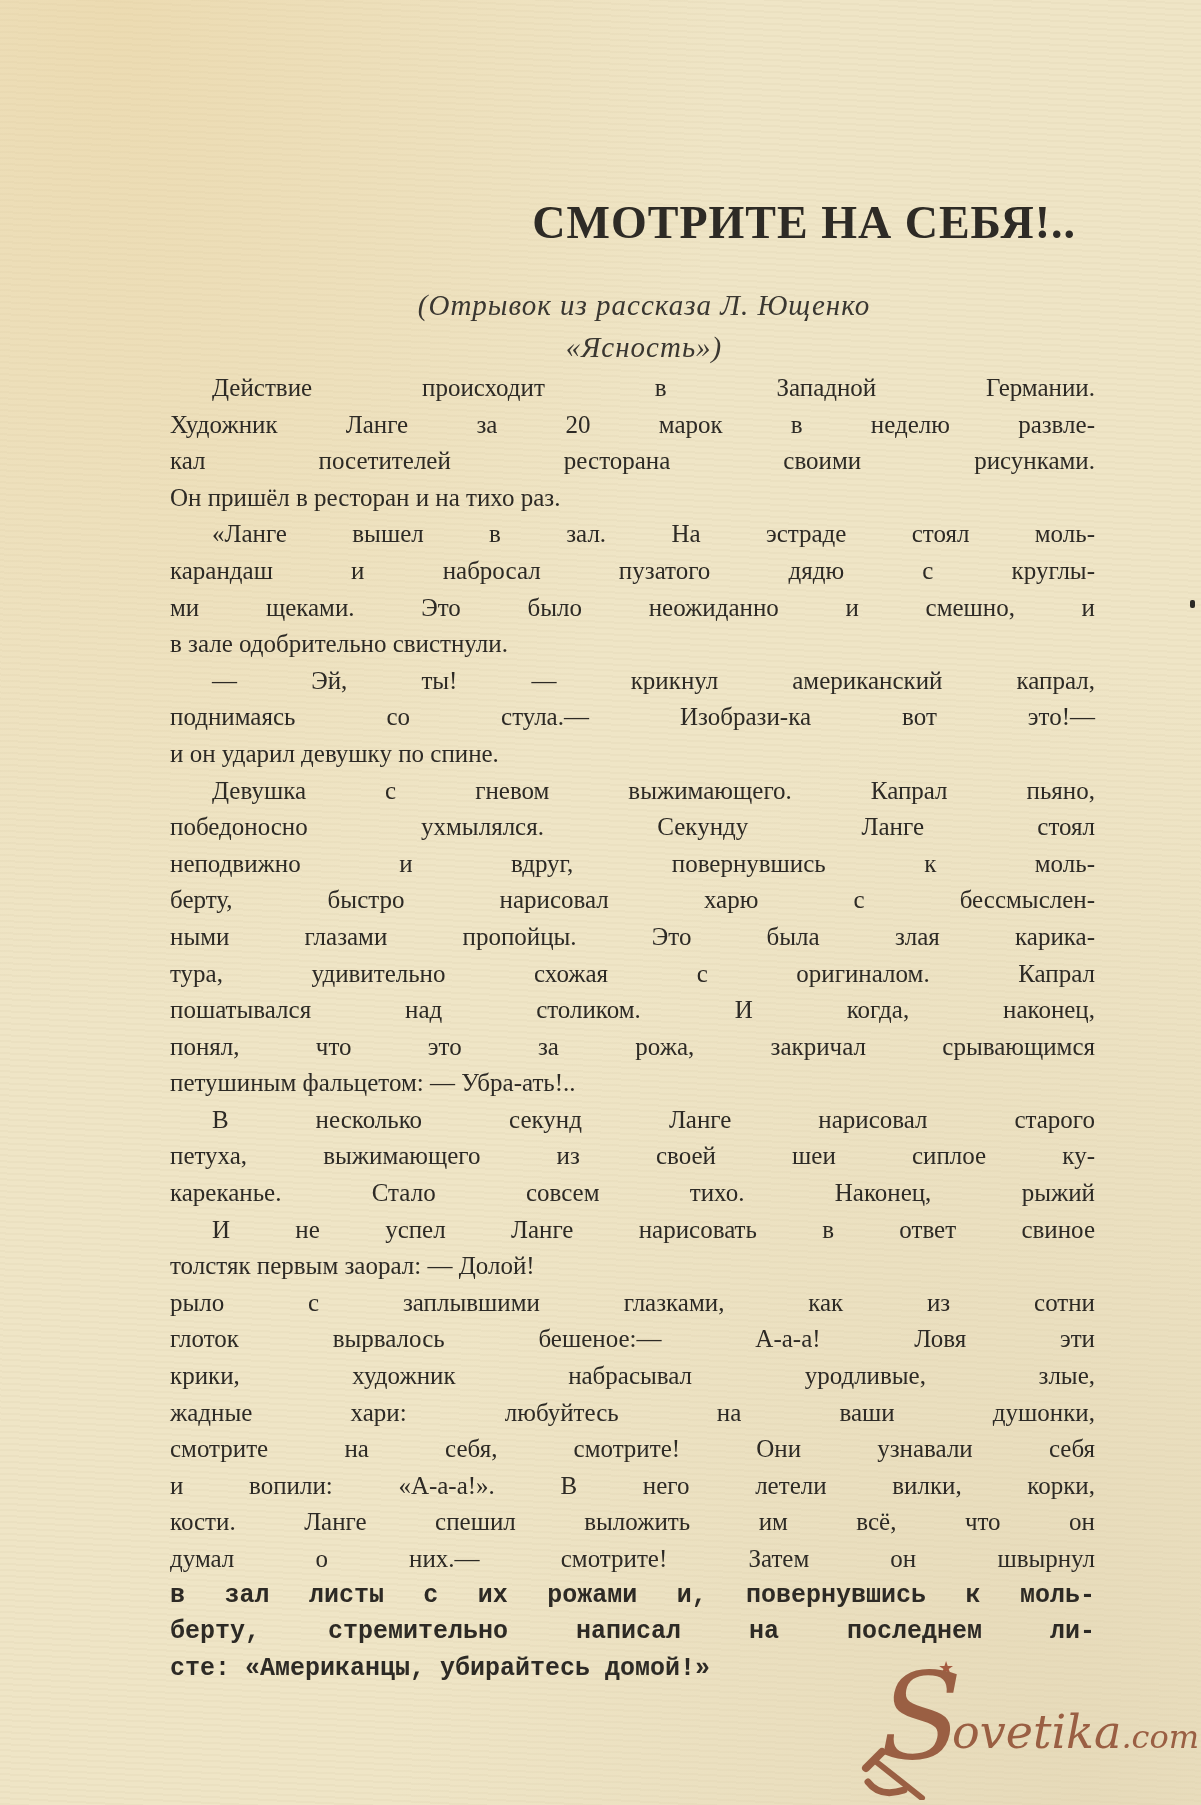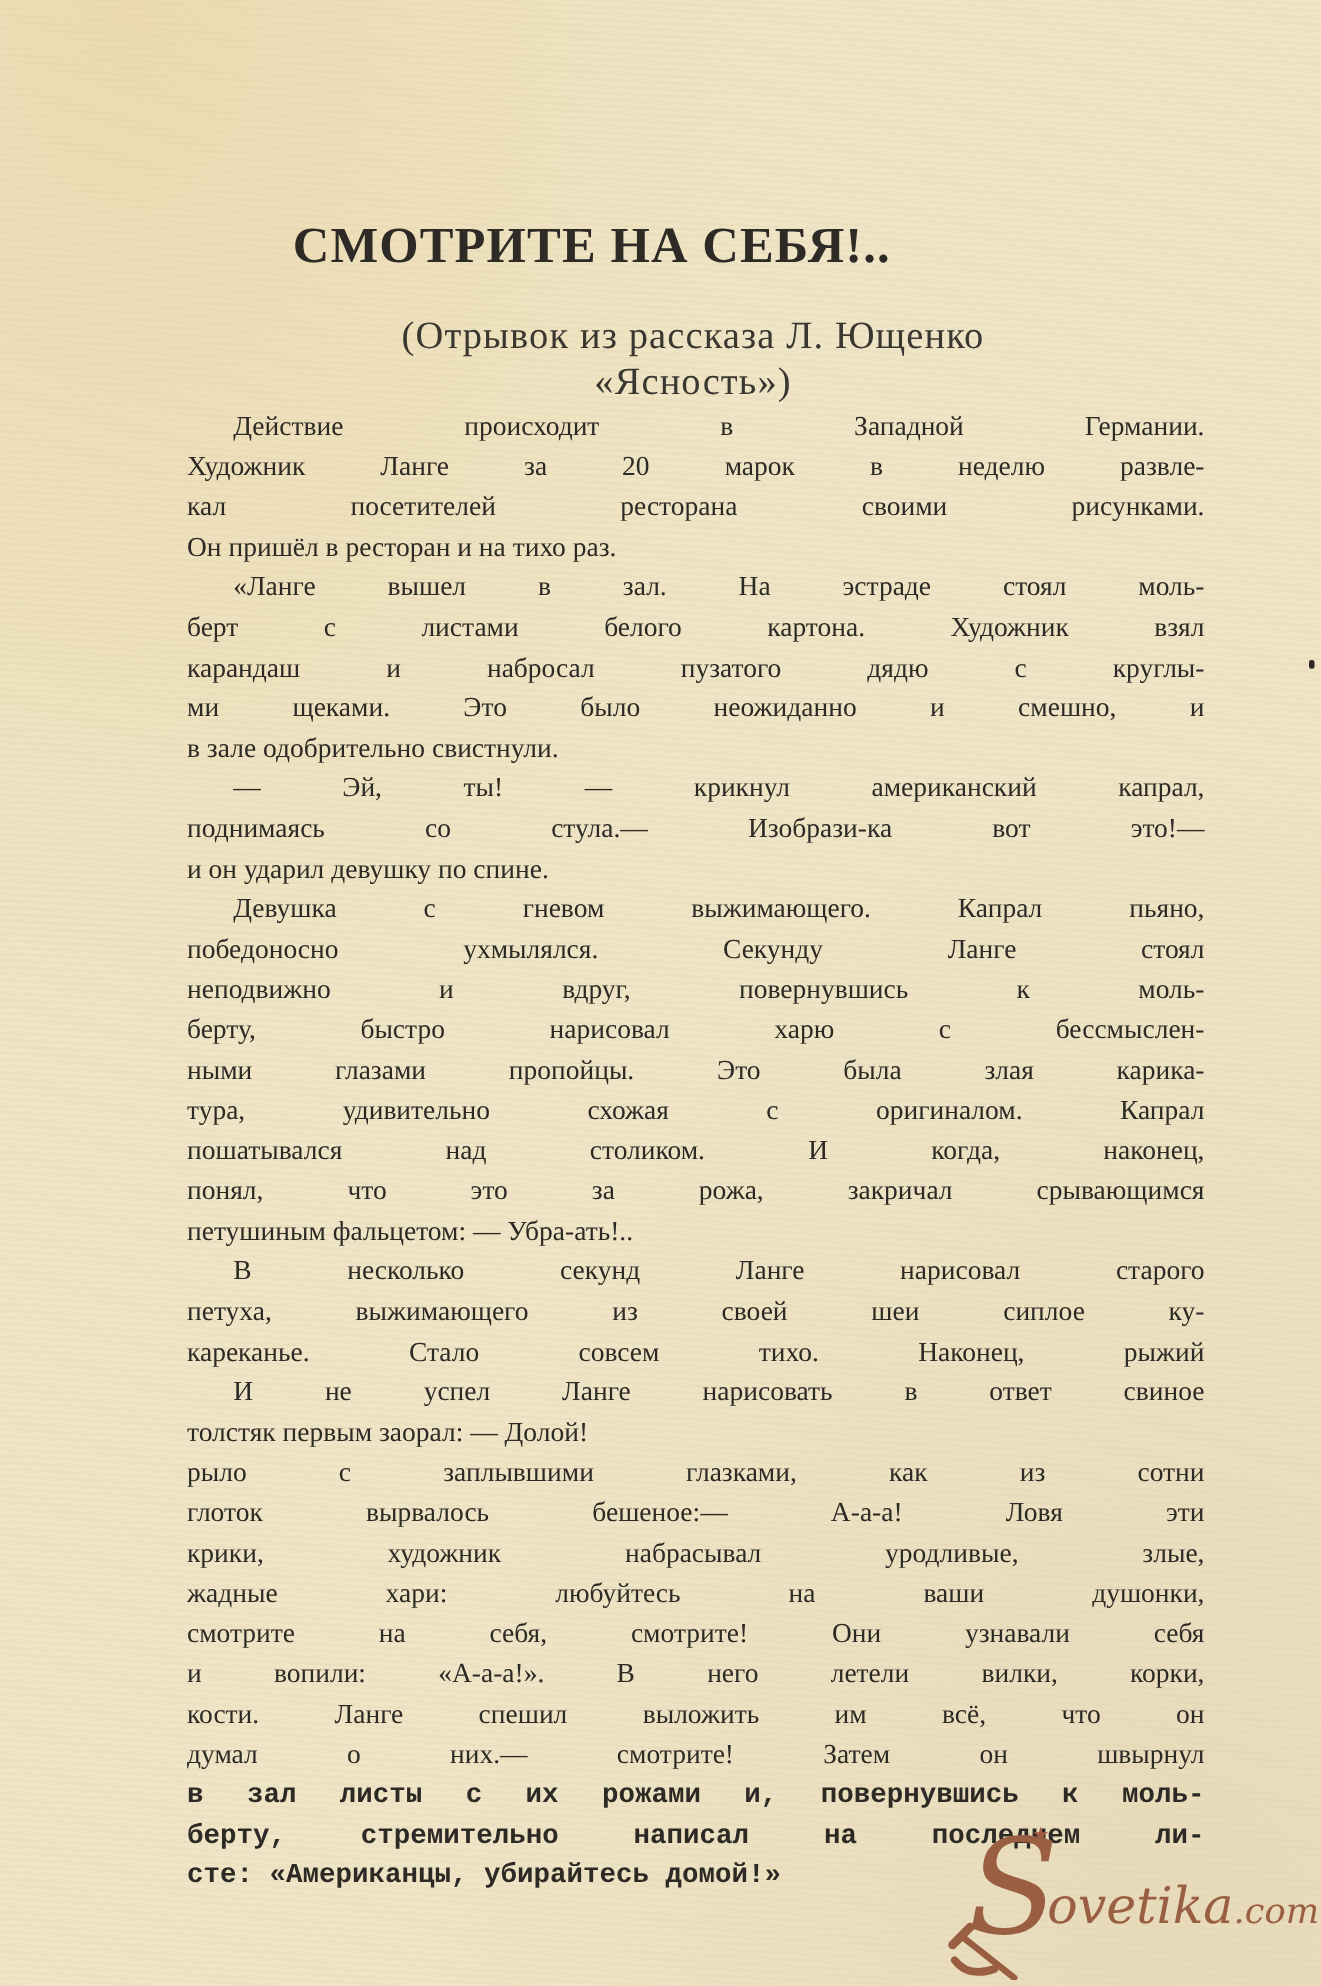--- a/index.html
+++ b/index.html
@@ -18,33 +18,34 @@
     background:
       radial-gradient(ellipse at 10% 0%, rgba(230,200,140,0.35), transparent 40%),
       radial-gradient(ellipse at 90% 100%, rgba(220,205,170,0.45), transparent 45%),
       repeating-linear-gradient(3deg, rgba(160,140,100,0.05) 0px, rgba(160,140,100,0.05) 2px, transparent 2px, transparent 6px),
       #efe5c6;
   }
   .title {
     position: absolute;
     left: 0; width: 1076px;
     top: 196px;
-    text-align: center;
+    text-align: right;
     font-family: "Liberation Serif", "DejaVu Serif", serif;
     font-weight: bold;
     font-size: 46px;
     letter-spacing: 1px;
     color: #2e2b26;
   }
   .subtitle {
     position: absolute;
-    left: 280px; width: 700px;
+    left: 294px; width: 700px;
     top: 284px;
     text-align: center;
-    font-size: 35px;
+    font-style: italic;
+    font-size: 29px;
     line-height: 42px;
     color: #3a3731;
     letter-spacing: 1px;
   }
   .body-text {
     position: absolute;
     left: 170px;
     top: 370px;
     width: 925px;
     font-family: "Liberation Serif", "DejaVu Serif", serif;
@@ -107,21 +108,20 @@
     <div>(Отрывок из рассказа Л. Ющенко</div>
     <div>«Ясность»)</div>
   </div>
 
   <div class="body-text">
     <span class="line indent">Действие происходит в Западной Германии.</span>
     <span class="line">Художник Ланге за 20 марок в неделю развле-</span>
     <span class="line">кал посетителей ресторана своими рисунками.</span>
     <span class="line last">Он пришёл в ресторан и на тихо раз.</span>
     <span class="line indent">«Ланге вышел в зал. На эстраде стоял моль-</span>
-    <span class="line">берт с листами белого картона. Художник взял</span>
     <span class="line">карандаш и набросал пузатого дядю с круглы-</span>
     <span class="line">ми щеками. Это было неожиданно и смешно, и</span>
     <span class="line last">в зале одобрительно свистнули.</span>
     <span class="line indent">— Эй, ты! — крикнул американский капрал,</span>
     <span class="line">поднимаясь со стула.— Изобрази-ка вот это!—</span>
     <span class="line last">и он ударил девушку по спине.</span>
     <span class="line indent">Девушка с гневом выжимающего. Капрал пьяно,</span>
     <span class="line">победоносно ухмылялся. Секунду Ланге стоял</span>
     <span class="line">неподвижно и вдруг, повернувшись к моль-</span>
     <span class="line">берту, быстро нарисовал харю с бессмыслен-</span>

